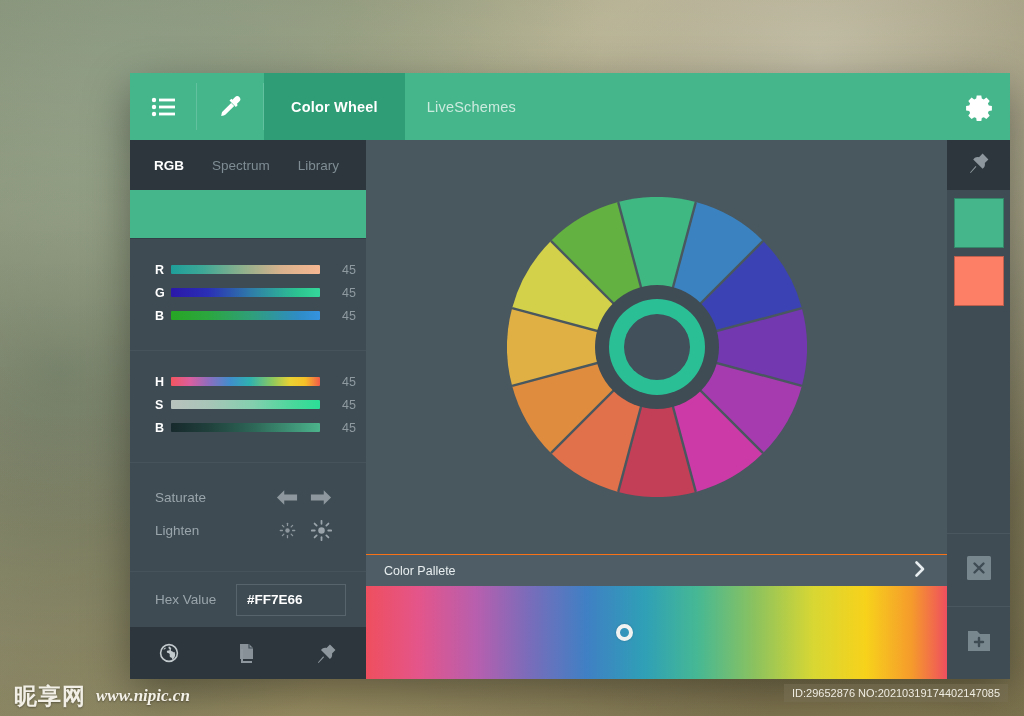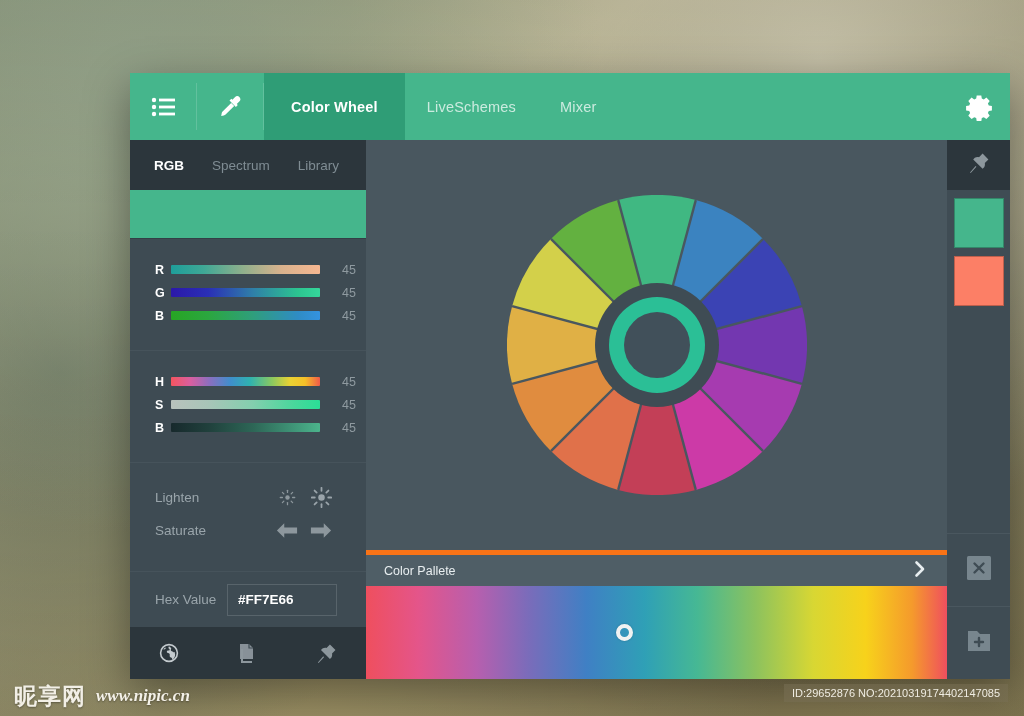--- a/index.html
+++ b/index.html
@@ -66,36 +66,36 @@
   .srow{display:flex;align-items:center;height:17px;margin:0 0 6px 0;padding:0 0 0 25px;}
   .slabel{width:17px;color:#ffffff;font-size:12.5px;font-weight:bold;}
   .strack{width:155px;height:9px;border-radius:1px;}
   .sval{width:38px;text-align:right;color:#8f9aa0;font-size:12.5px;padding-right:10px;}
 
   .adjust{padding:22px 0 20px 0;border-bottom:1px solid #46535b;}
   .arow{display:flex;align-items:center;height:25px;padding:0 28px 0 25px;margin-bottom:8px;}
   .alabel{flex:1;color:#9aa5ab;font-size:13.5px;}
   .abtn{width:34px;display:flex;align-items:center;justify-content:center;}
 
-  .hexrow{display:flex;align-items:center;padding:0 29px 0 25px;height:96px;}
+  .hexrow{display:flex;align-items:center;padding:0 20px 0 25px;height:96px;}
   .hexlabel{color:#9aa5ab;font-size:13.5px;flex:1;}
   .hexbox{
     width:110px;height:32px;border:1px solid #58646b;background:transparent;
     color:#ffffff;font-size:13.5px;font-weight:bold;padding:0 10px;
     font-family:"Liberation Sans", sans-serif;outline:none;box-sizing:border-box;
   }
   .leftfoot{height:52px;background:#2c363c;display:flex;align-items:center;flex:0 0 52px;}
   .lf-btn{flex:1;display:flex;align-items:center;justify-content:center;}
 
   
   .center{flex:1;background:#49575f;display:flex;flex-direction:column;min-width:0;}
   .wheelwrap{flex:1;display:flex;align-items:center;justify-content:center;}
   .pal-head{
     height:31px;background:#4f5e66;display:flex;align-items:center;
-    padding:0 20px 0 18px;border-top:5px solid #f97316;flex:0 0 31px;
+    padding:0 20px 0 18px;border-top:1px solid #f97316;flex:0 0 31px;
   }
   .pal-title{flex:1;color:#e8eef0;font-size:12.5px;}
   .palbar{height:93px;position:relative;flex:0 0 93px;
     background:linear-gradient(90deg,
       #ef4f5e 0%,  #e4558a 9%,  #b75fae 19%, #7a6cba 28%,
       #3f80c4 38%, #2fa0b6 48%, #46b894 57%, #8cc25e 67%,
       #d8d733 77%, #f7d21b 86%, #f59a2c 94%, #ef4f5e 100%);
   }
   .palhandle{
     position:absolute;width:17px;height:17px;border-radius:50%;
@@ -157,23 +157,20 @@
         </g>
       </svg>
     </div>
     <div class="tabs">
       <div class="tab active">
         <span>Color Wheel</span>
       </div>
       <div class="tab">
         <span>LiveSchemes</span>
       </div>
-      <div class="tab">
-        <span>Mixer</span>
-      </div>
     </div>
     <div class="hdr-right">
       <svg width="28" height="28" viewBox="0 0 28 28">
         <path fill="#fff" d="M14 9.2a4.8 4.8 0 1 0 0 9.6 4.8 4.8 0 0 0 0-9.6zm0 7.2a2.4 2.4 0 1 1 0-4.8 2.4 2.4 0 0 1 0 4.8z"></path>
         <path fill="#fff" d="M16.3 2.4h-4.6l-.5 3.1-2 .9-2.6-1.8-3.3 3.3 1.8 2.6-.9 2-3.1.5v4.6l3.1.5.9 2-1.8 2.6 3.3 3.3 2.6-1.8 2 .9.5 3.1h4.6l.5-3.1 2-.9 2.6 1.8 3.3-3.3-1.8-2.6.9-2 3.1-.5v-4.6l-3.1-.5-.9-2 1.8-2.6-3.3-3.3-2.6 1.8-2-.9z"></path>
       </svg>
     </div>
   </div>
 
   <div class="body">
@@ -224,20 +221,33 @@
           <span class="sval">45</span>
         </div>
         <div class="srow">
           <span class="slabel">B</span>
           <div class="strack" style="background:linear-gradient(90deg,#17292c 0%,#20403c 25%,#2d6656 55%,#3f9477 82%,#4cb48c 100%);"></div>
           <span class="sval">45</span>
         </div>
       </div>
 
       <div class="adjust">
+        <div class="arow">
+          <span class="alabel">Saturate</span>
+          <div class="abtn">
+            <svg width="22" height="17" viewBox="0 0 24 18">
+              <path fill="#8d979d" d="M9 1 1 9l8 8v-4.6h14V5.6H9z"></path>
+            </svg>
+          </div>
+          <div class="abtn">
+            <svg width="22" height="17" viewBox="0 0 24 18">
+              <path fill="#8d979d" d="M15 1l8 8-8 8v-4.6H1V5.6h14z"></path>
+            </svg>
+          </div>
+        </div>
         <div class="arow">
           <span class="alabel">Lighten</span>
           <div class="abtn">
             <svg width="17" height="17" viewBox="0 0 20 20">
               <g stroke="#8d979d" stroke-width="1.5" stroke-linecap="round">
                 <line x1="10" y1="1.5" x2="10" y2="4"></line>
                   <line x1="10" y1="16" x2="10" y2="18.5"></line>
                 <line x1="1.5" y1="10" x2="4" y2="10"></line>
                   <line x1="16" y1="10" x2="18.5" y2="10"></line>
                 <line x1="4" y1="4" x2="5.7" y2="5.7"></line>
@@ -257,33 +267,20 @@
                   <line x1="16.4" y1="10" x2="19.2" y2="10"></line>
                 <line x1="3.4" y1="3.4" x2="5.4" y2="5.4"></line>
                   <line x1="14.6" y1="14.6" x2="16.6" y2="16.6"></line>
                 <line x1="16.6" y1="3.4" x2="14.6" y2="5.4"></line>
                   <line x1="5.4" y1="14.6" x2="3.4" y2="16.6"></line>
               </g>
               <circle cx="10" cy="10" r="3.1" fill="#9aa4aa"></circle>
             </svg>
           </div>
         </div>
-        <div class="arow">
-          <span class="alabel">Saturate</span>
-          <div class="abtn">
-            <svg width="22" height="17" viewBox="0 0 24 18">
-              <path fill="#8d979d" d="M9 1 1 9l8 8v-4.6h14V5.6H9z"></path>
-            </svg>
-          </div>
-          <div class="abtn">
-            <svg width="22" height="17" viewBox="0 0 24 18">
-              <path fill="#8d979d" d="M15 1l8 8-8 8v-4.6H1V5.6h14z"></path>
-            </svg>
-          </div>
-        </div>
       </div>
 
       <div class="hexrow">
         <span class="hexlabel">Hex Value</span>
         <input class="hexbox" type="text" value="#FF7E66" style="">
       </div>
 
       <div class="leftfoot">
         <div class="lf-btn">
           <svg width="20" height="20" viewBox="0 0 20 20">

